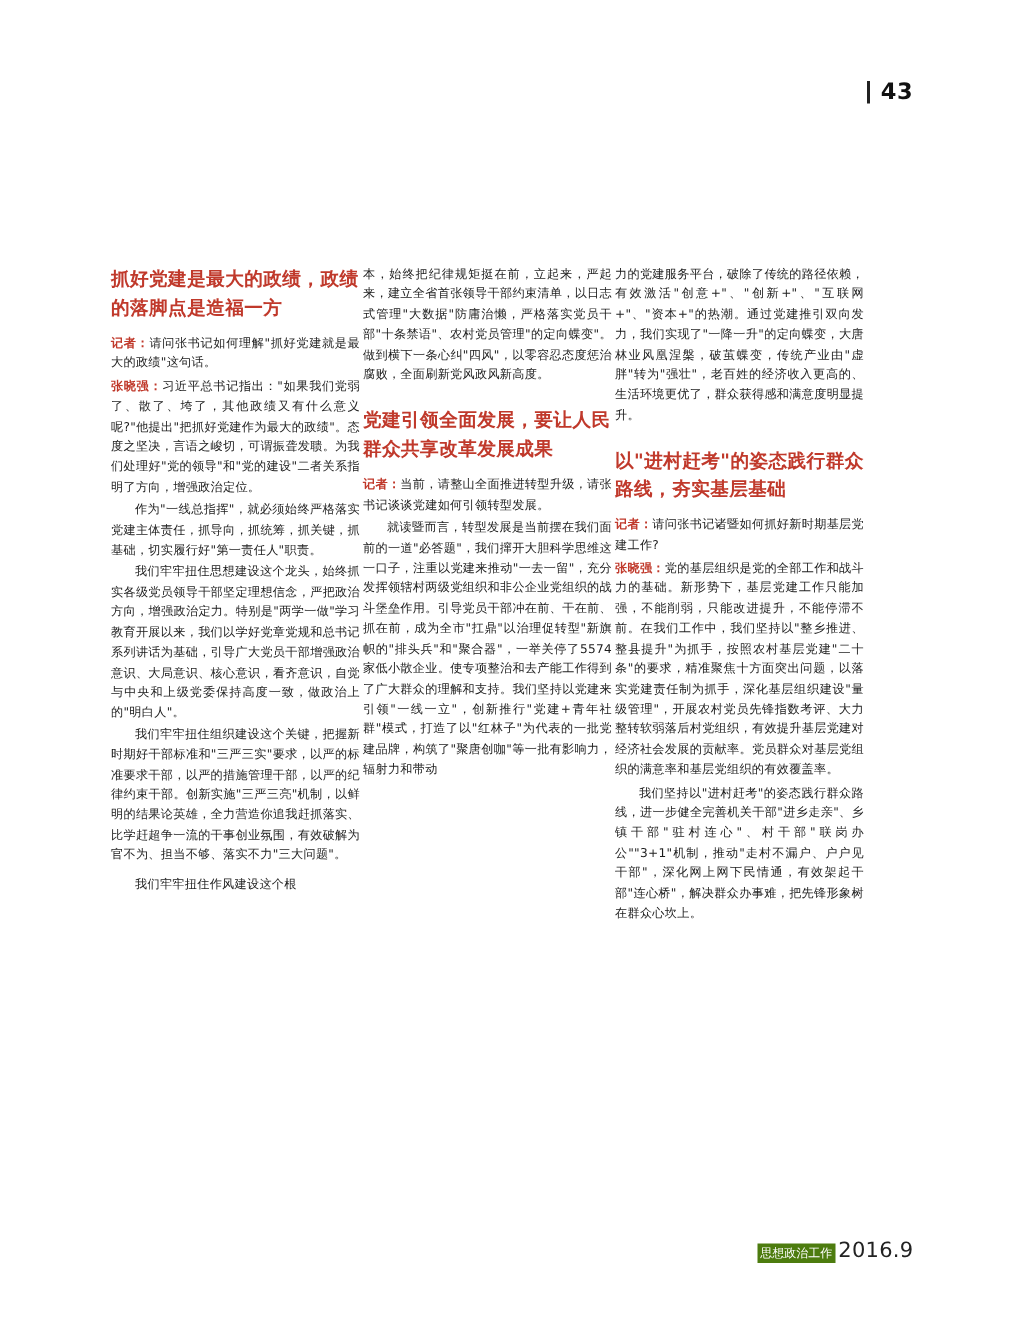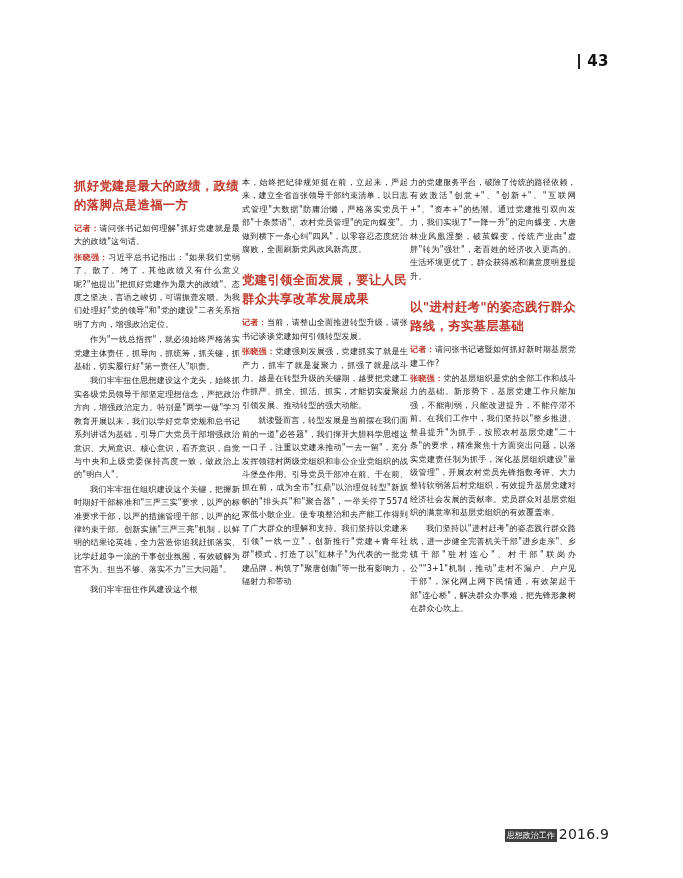--- a/index.html
+++ b/index.html
@@ -105,21 +105,21 @@
   .footer {
     position: absolute;
     right: 74px;
     bottom: 36px;
     display: flex;
     align-items: flex-end;
     gap: 2px;
   }
   .footer .logo {
     display: inline-block;
-    background: #404040;
+    background: #4d7c0f;
     color: #fff;
     font-size: 8px;
     line-height: 11px;
     padding: 1px 2px;
     letter-spacing: 0;
     font-family: "DejaVu Sans", sans-serif;
   }
   .footer .issue {
     font-size: 14px;
     color: #222;
@@ -159,23 +159,20 @@
 
     <div class="col">
       <p class="para noindent">本，始终把纪律规矩挺在前，立起来，严起来，建立全省首张领导干部约束清单，以日志式管理"大数据"防庸治懒，严格落实党员干部"十条禁语"、农村党员管理"的定向蝶变"。做到横下一条心纠"四风"，以零容忍态度惩治腐败，全面刷新党风政风新高度。</p>
 
       <h2 class="sec-head gap">党建引领全面发展，要让人民群众共享改革发展成果</h2>
 
       <p class="qa">
         <span class="who">记者：</span><span class="body-txt">当前，请整山全面推进转型升级，请张书记谈谈党建如何引领转型发展。</span>
       </p>
 
-      <p class="qa">
-        <span class="who">张晓强：</span><span class="body-txt">党建强则发展强，党建抓实了就是生产力，抓牢了就是凝聚力，抓强了就是战斗力。越是在转型升级的关键期，越要把党建工作抓严、抓全、抓活、抓实，才能切实凝聚起引领发展、推动转型的强大动能。</span>
-      </p>
 
       <p class="para">就读暨而言，转型发展是当前摆在我们面前的一道"必答题"，我们撺开大胆科学思维这一口子，注重以党建来推动"一去一留"，充分发挥领辖村两级党组织和非公企业党组织的战斗堡垒作用。引导党员干部冲在前、干在前、抓在前，成为全市"扛鼎"以治理促转型"新旗帜的"排头兵"和"聚合器"，一举关停了5574家低小散企业。使专项整治和去产能工作得到了广大群众的理解和支持。我们坚持以党建来引领"一线一立"，创新推行"党建+青年社群"模式，打造了以"红林子"为代表的一批党建品牌，构筑了"聚唐创咖"等一批有影响力，辐射力和带动</p>
     </div>
 
     <div class="col">
       <p class="para noindent">力的党建服务平台，破除了传统的路径依赖，有效激活"创意+"、"创新+"、"互联网+"、"资本+"的热潮。通过党建推引双向发力，我们实现了"一降一升"的定向蝶变，大唐林业风凰涅槃，破茧蝶变，传统产业由"虚胖"转为"强壮"，老百姓的经济收入更高的、生活环境更优了，群众获得感和满意度明显提升。</p>
 
       <h2 class="sec-head gap">以"进村赶考"的姿态践行群众路线，夯实基层基础</h2>
 
       <p class="qa">

